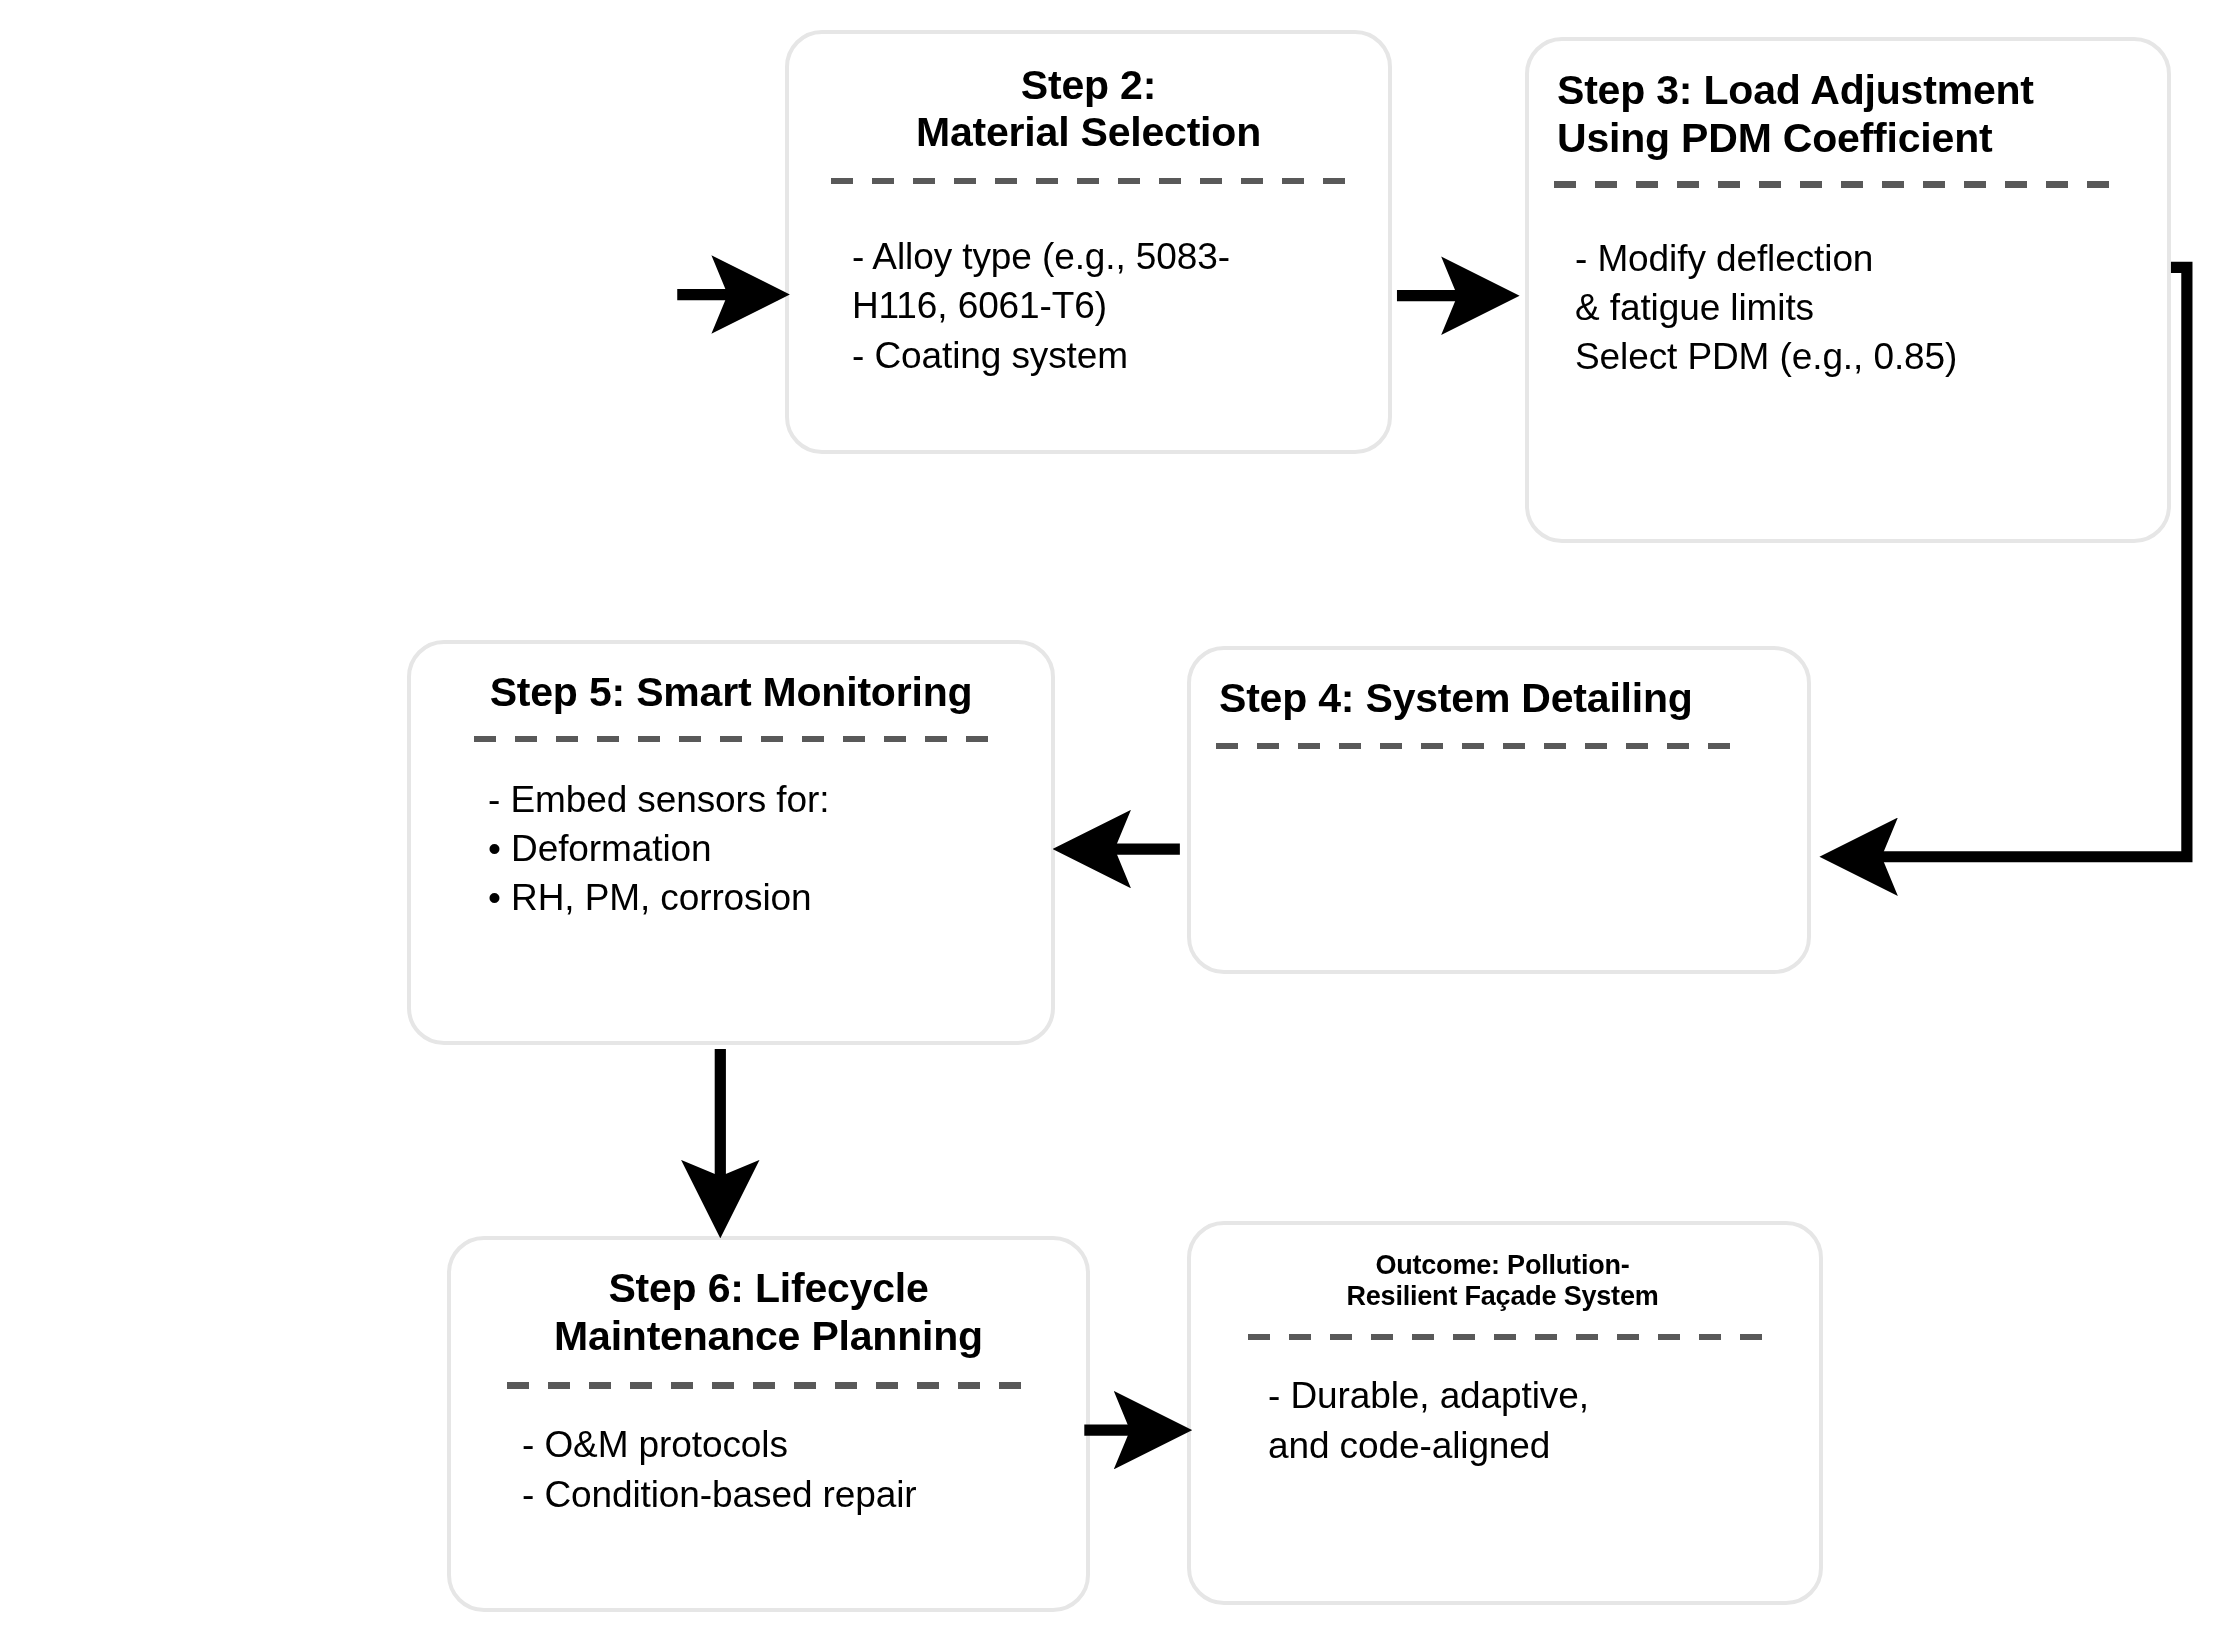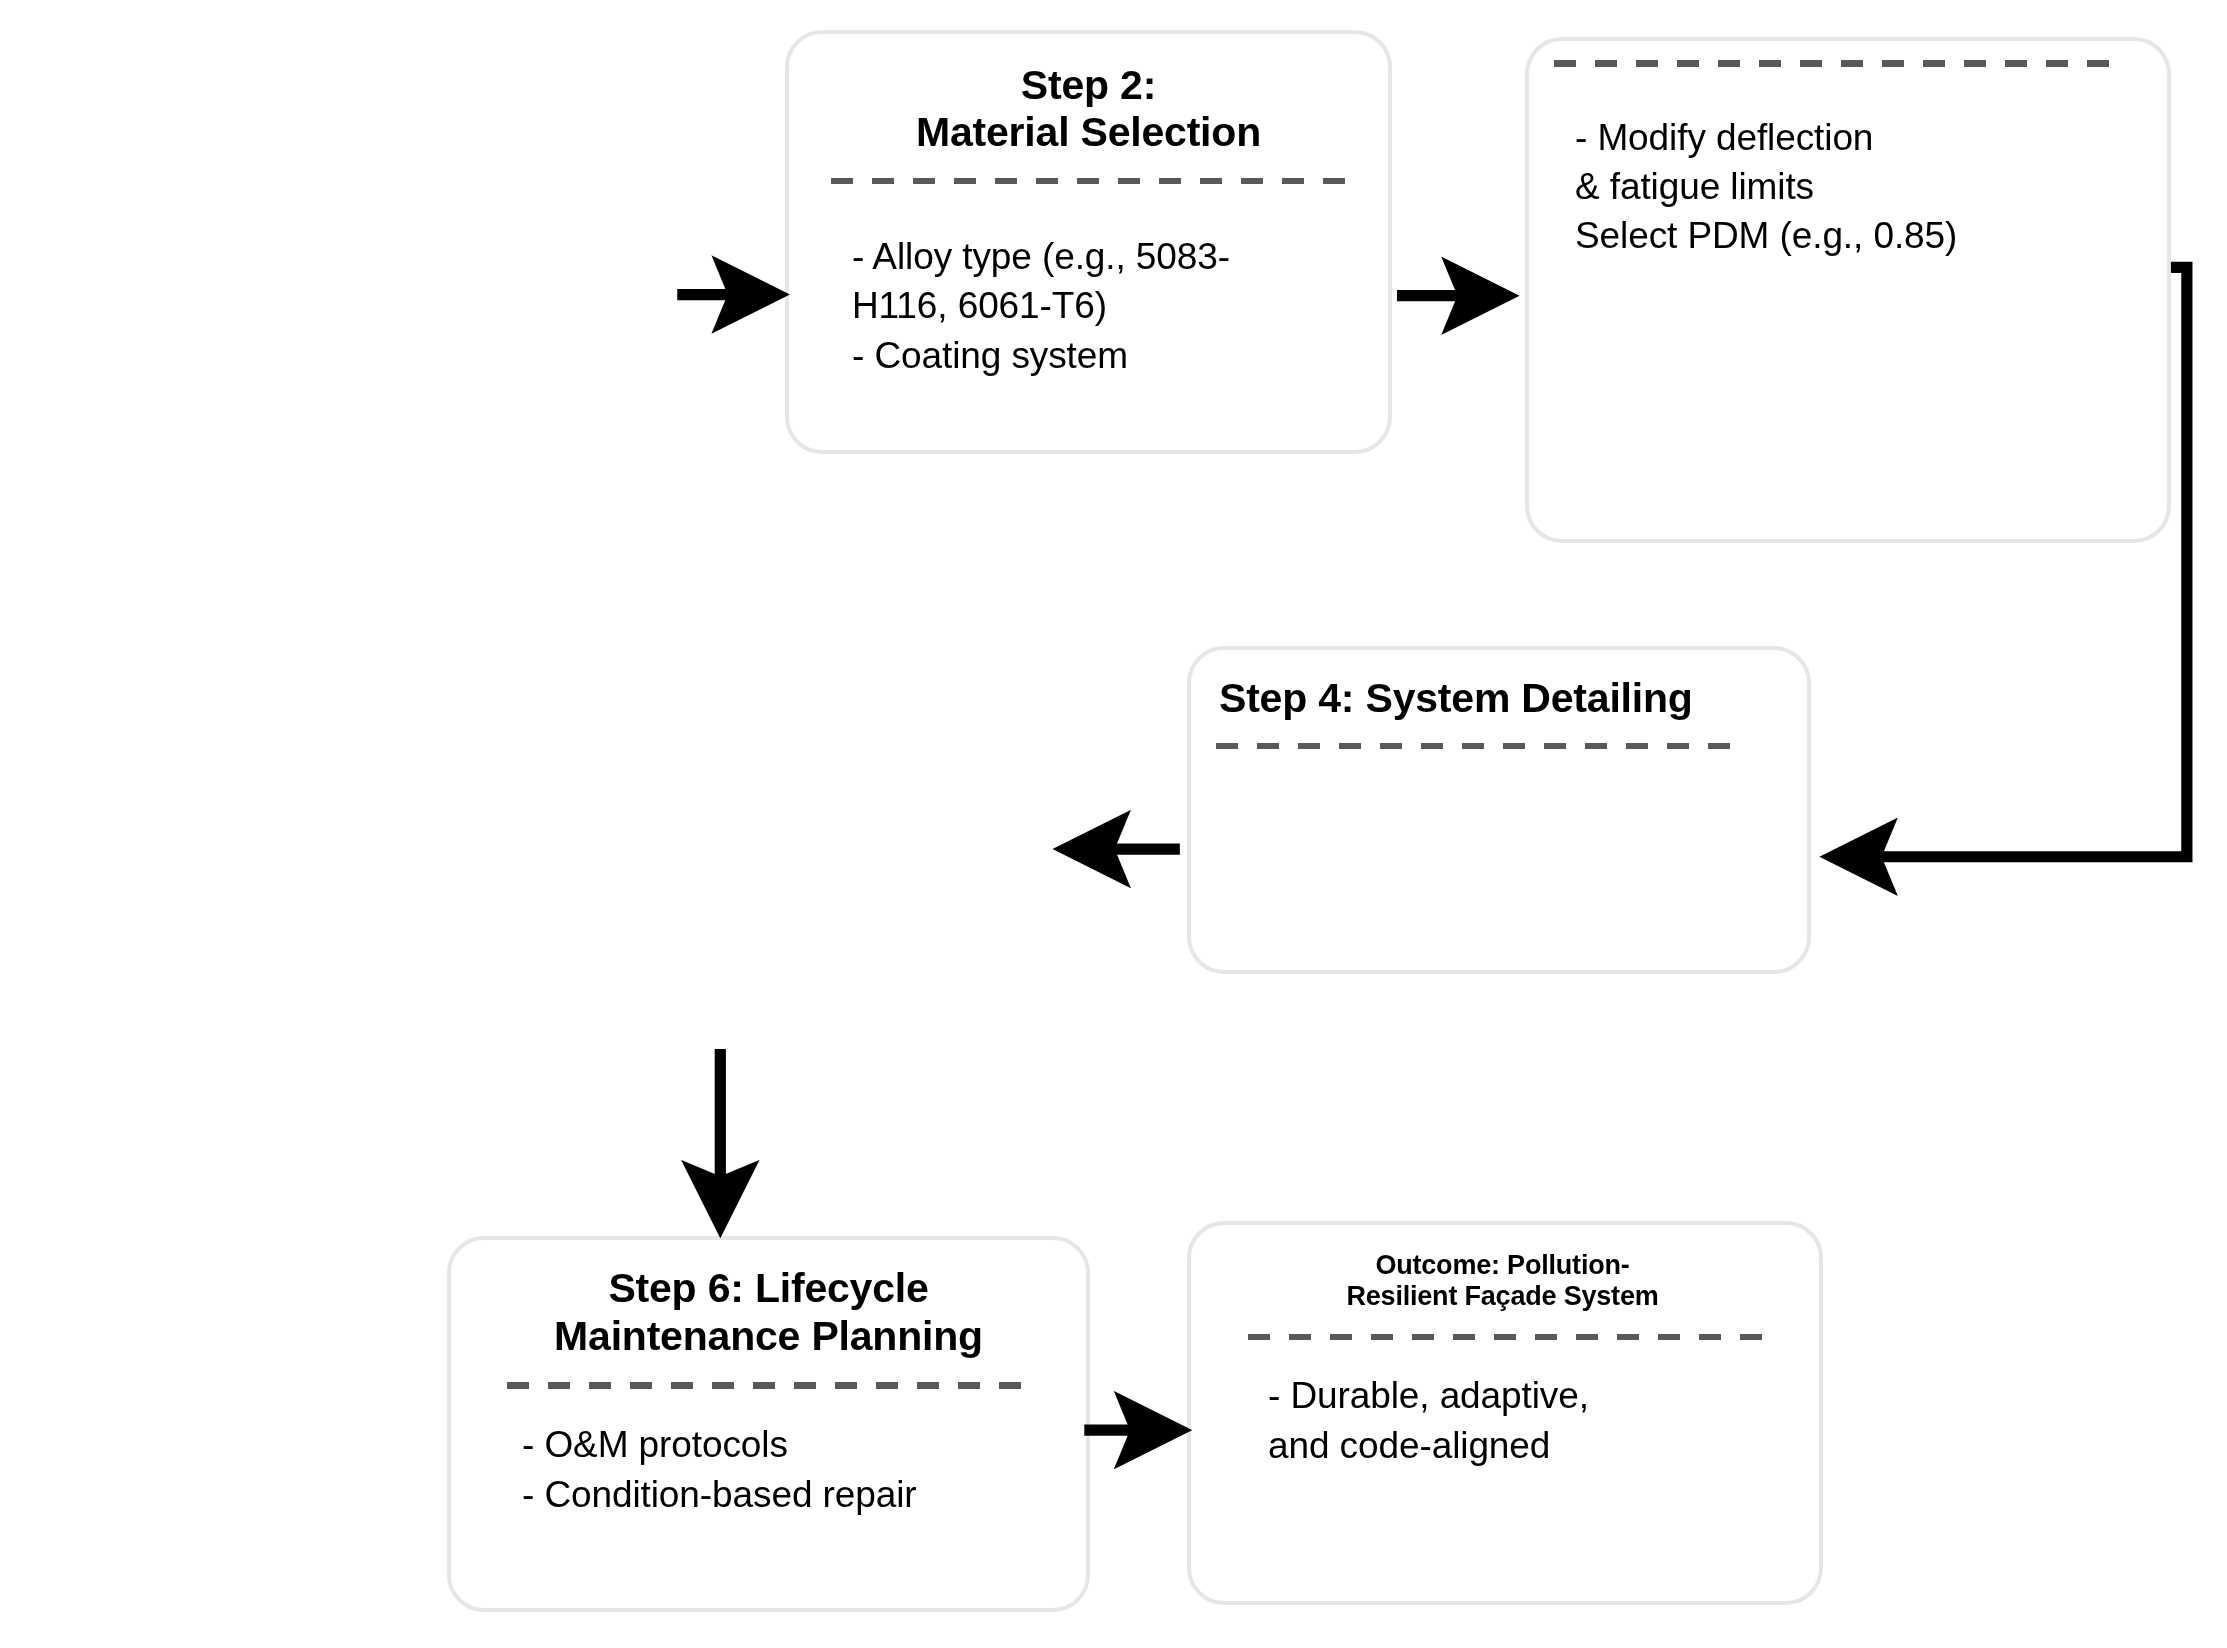--- a/index.html
+++ b/index.html
@@ -107,26 +107,35 @@
   <div class="node" id="n2">
     <div class="node-title">Step 2:
 Material Selection</div>
     <div class="divider"></div>
     <div class="node-body">- Alloy type (e.g., 5083-
 H116, 6061-T6)
 - Coating system</div>
   </div>
 
   <div class="node" id="n3">
+    <div class="node-title">Step 3: Load Adjustment
+Using PDM Coefficient</div>
     <div class="divider"></div>
     <div class="node-body">- Modify deflection
 &amp; fatigue limits
 Select PDM (e.g., 0.85)</div>
   </div>
 
+  <div class="node" id="n5">
+    <div class="node-title">Step 5: Smart Monitoring</div>
+    <div class="divider"></div>
+    <div class="node-body">- Embed sensors for:
+• Deformation
+• RH, PM, corrosion</div>
+  </div>
 
   <div class="node" id="n4">
     <div class="node-title">Step 4: System Detailing</div>
     <div class="divider"></div>
   </div>
 
   <div class="node" id="n6">
     <div class="node-title">Step 6: Lifecycle
 Maintenance Planning</div>
     <div class="divider"></div>

